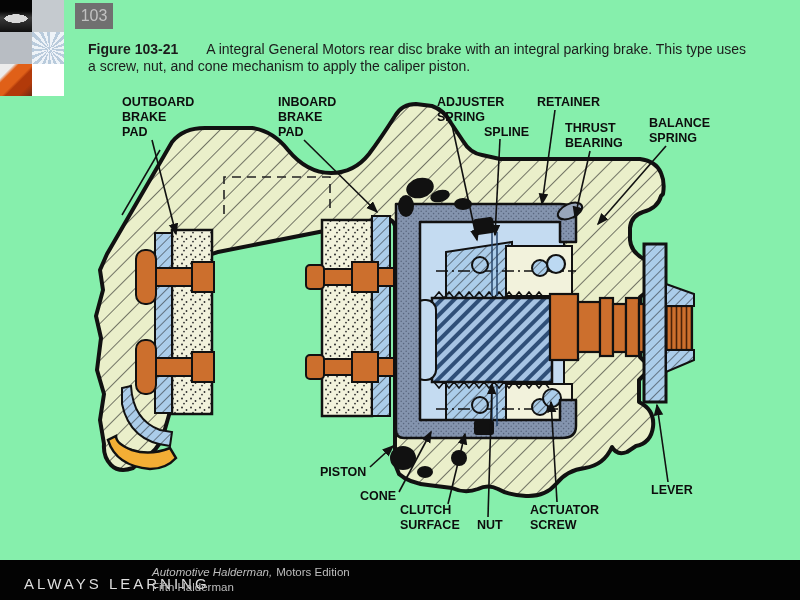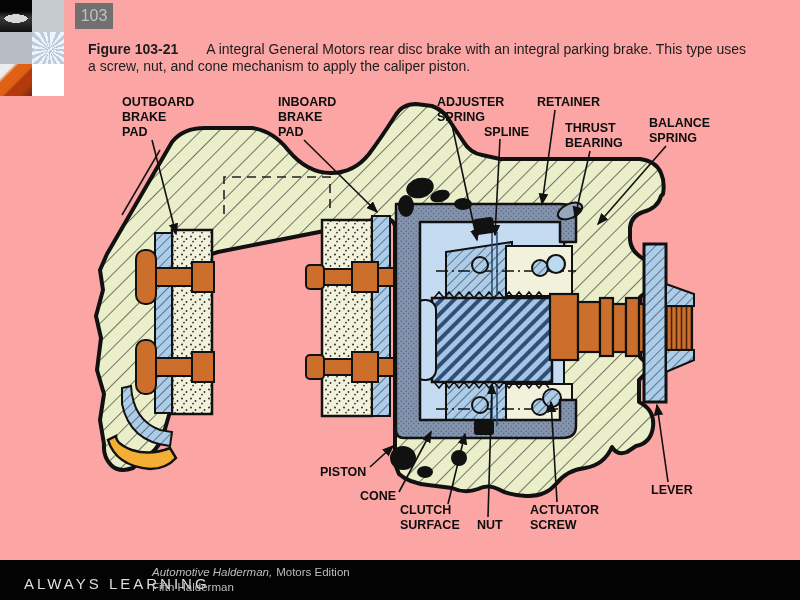--- a/index.html
+++ b/index.html
@@ -1,17 +1,17 @@
 <!DOCTYPE html>
 <html><head>
 <meta charset="utf-8">
 <style>
   html,body{margin:0;padding:0;}
   body{width:800px;height:600px;background:#fff;font-family:"Liberation Sans",sans-serif;position:relative;overflow:hidden;}
-  .page{position:absolute;inset:0;width:800px;height:600px;background:#fca5a5;}
+  .page{position:absolute;inset:0;width:800px;height:600px;background:#86efac;}
 
   
   .tile{position:absolute;width:32px;height:32px;}
   .tile-car1{left:0;top:0;background:
      radial-gradient(ellipse 60% 22% at 50% 58%, #d8d8d8 0 60%, rgba(0,0,0,0) 61%),
      linear-gradient(180deg,#050505 0 35%,#3a3a3a 55%,#101010 100%);}
   .tile-gray1{left:32px;top:0;background:#c5cacf;}
   .tile-gray2{left:0;top:32px;background:#b8bdc3;}
   .tile-wheel{left:32px;top:32px;background:
      repeating-conic-gradient(from 10deg at 55% 55%, #eef3f8 0 11deg, #b9cbdc 11deg 22deg);}

